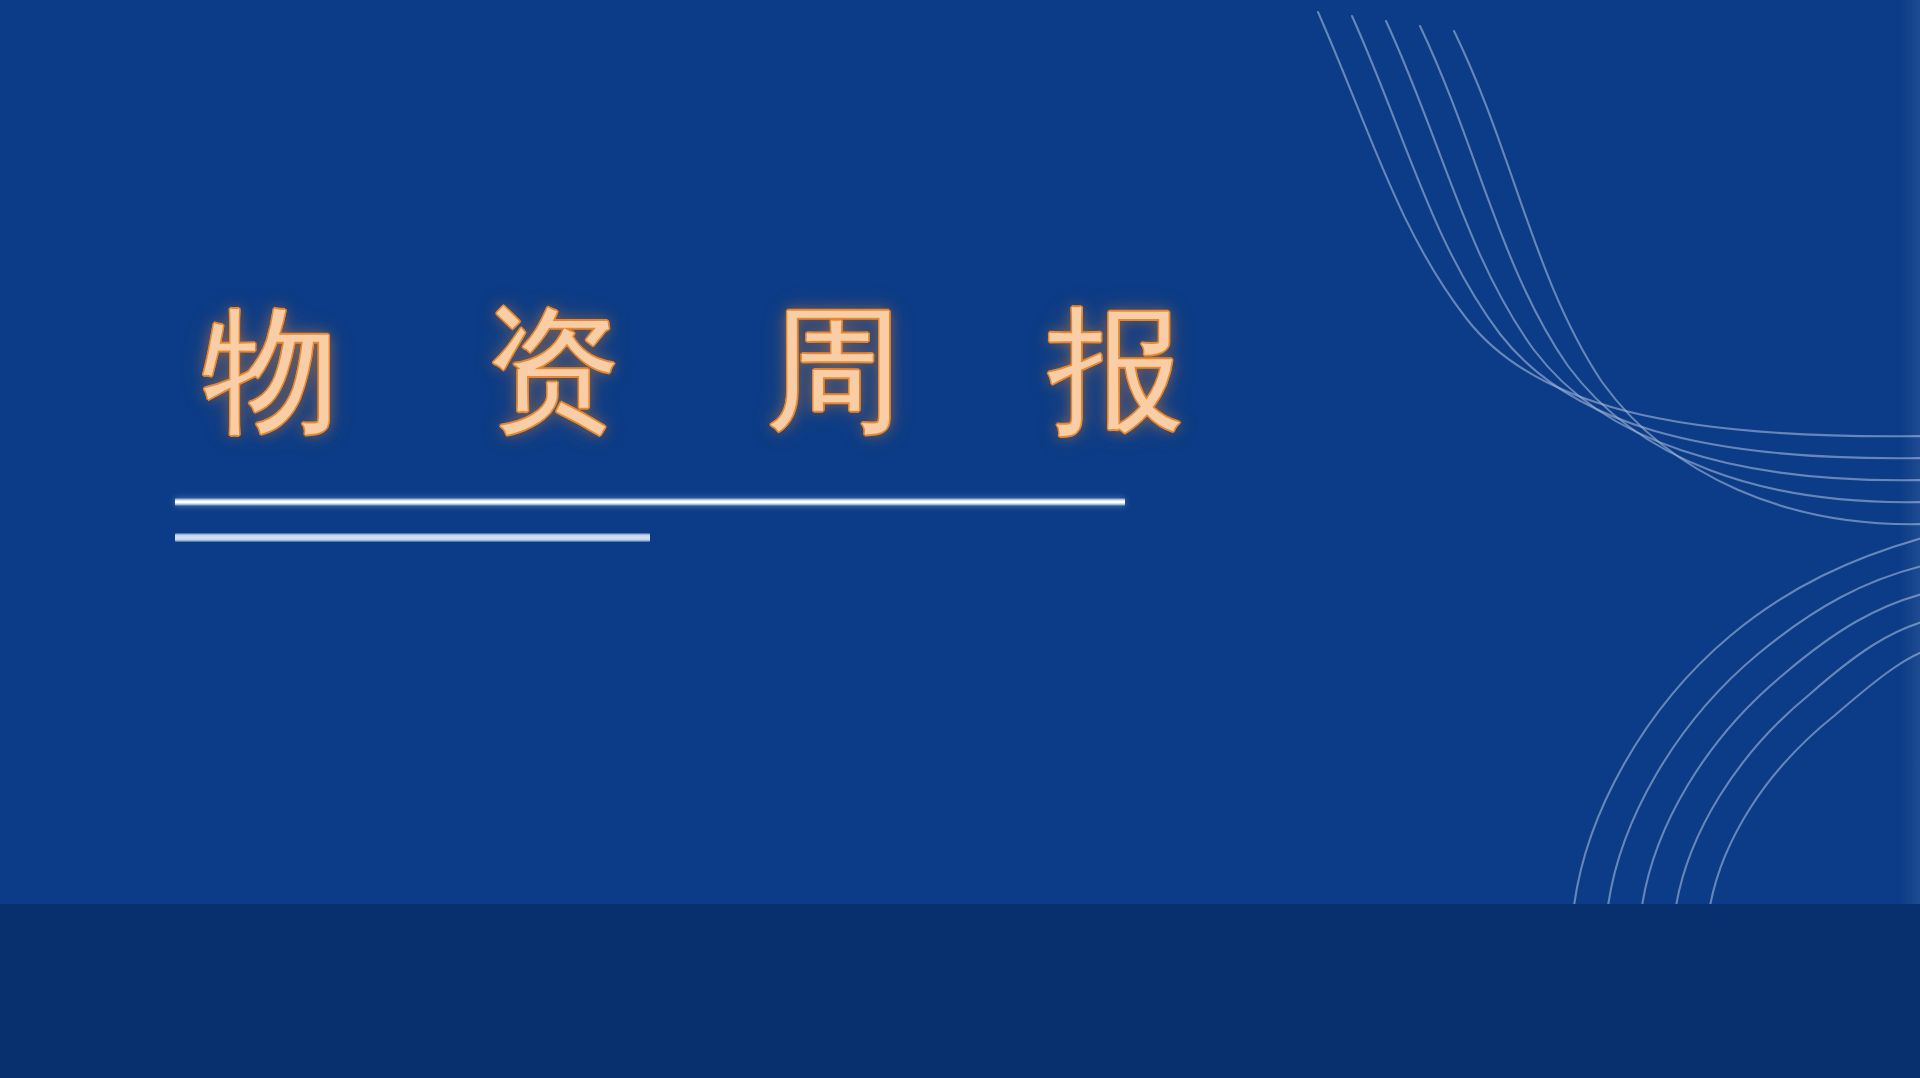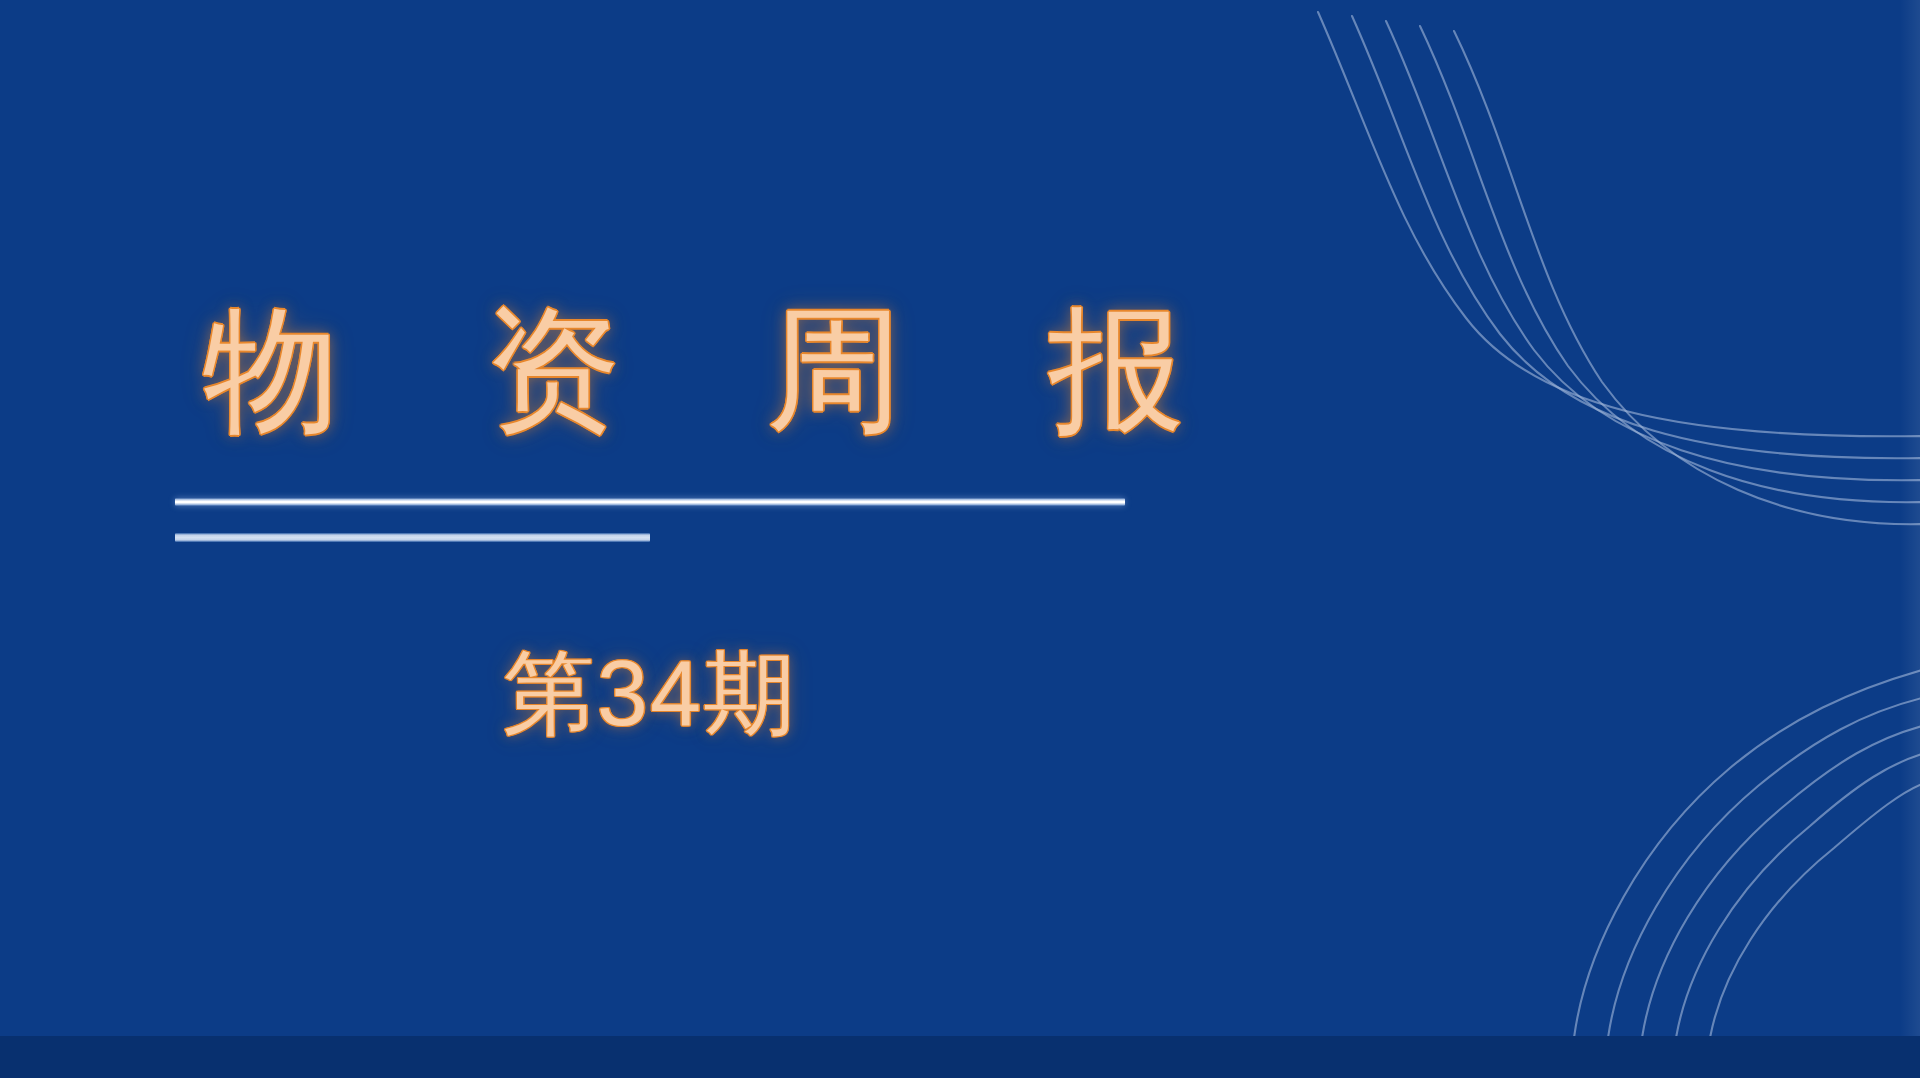--- a/index.html
+++ b/index.html
@@ -3,21 +3,21 @@
 <meta charset="utf-8">
 <style>
   html, body {
     margin: 0;
     padding: 0;
     background: #08306f;
   }
   #slide {
     position: relative;
     width: 1920px;
-    height: 1036px;
+    height: 904px;
     overflow: hidden;
     background: #0c3c87;
     font-family: "Liberation Sans", "DejaVu Sans", sans-serif;
     -webkit-font-smoothing: antialiased;
   }
 
   
   .edge-band {
     position: absolute;
     top: 0;
@@ -175,15 +175,14 @@
 
   <div class="title-block">
     <h1 class="main-title">物 资 周 报</h1>
 
     <div class="rules">
       <div class="rule rule-long"></div>
       <div class="rule rule-short"></div>
     </div>
   </div>
 
-  <div class="subtitle">第34期</div>
 
 </div>
 
 </body></html>

